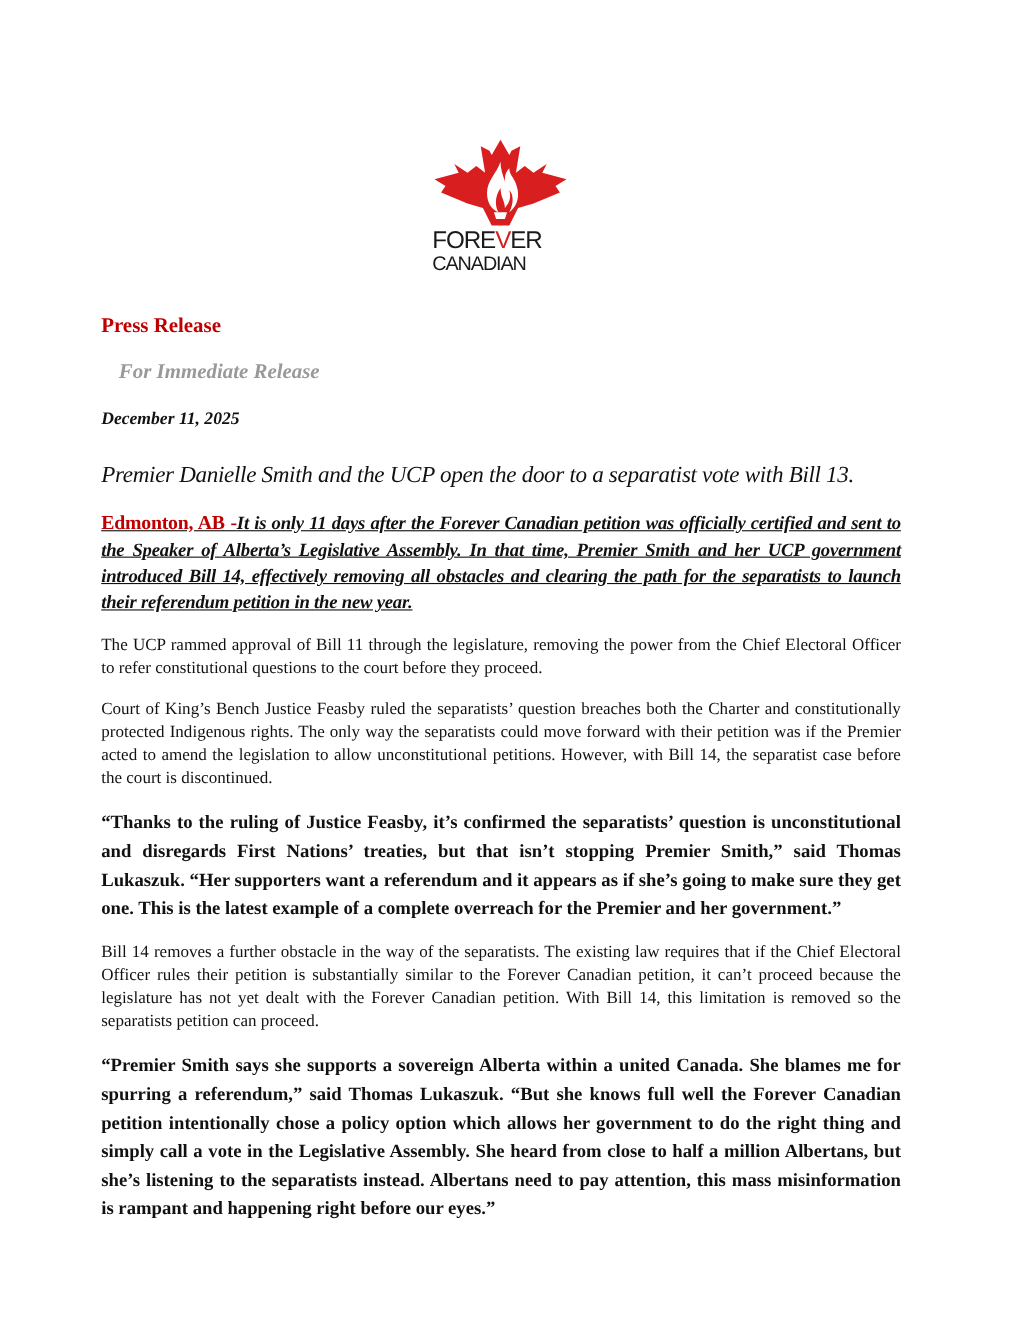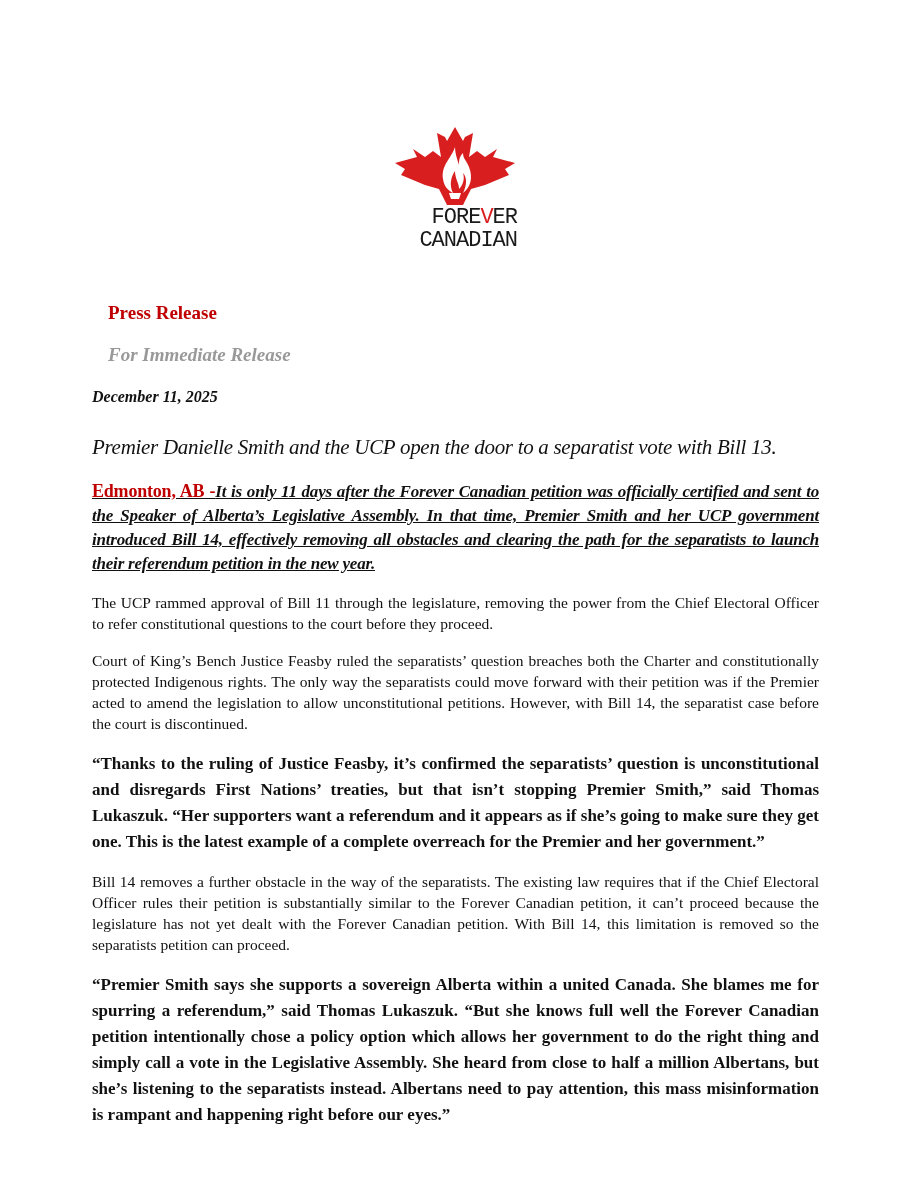--- a/index.html
+++ b/index.html
@@ -1,25 +1,25 @@
 <!DOCTYPE html>
 <html><head>
   <meta charset="utf-8">
   <style>
     html, body { margin: 0; padding: 0; background: #ffffff; }
     body { width: 917px; height: 1199px; position: relative; overflow: hidden; font-family: "Liberation Serif", serif; color: #111; }
     .logo { position: absolute; left: 393px; top: 127px; width: 124px; height: 130px; }
     .logo svg { display: block; }
-    .logo-text { position: absolute; left: 0; width: 124px; text-align: right; font-family: Liberation Mono, monospace; color: #1a1a1a; letter-spacing: -1px; line-height: 1; }
+    .logo-text { position: absolute; left: 0; width: 124px; text-align: left; font-family: Liberation Sans, sans-serif; color: #1a1a1a; letter-spacing: -1px; line-height: 1; }
     .logo-line1 { top: 80px; font-size: 22px; }
-    .logo-line2 { top: 103px; font-size: 22px; }
+    .logo-line2 { top: 103px; font-size: 18px; }
     .logo-v { color: #d81e1e; }
 
     .content { position: absolute; left: 92px; top: 285px; width: 727px; }
-    .label-press { color: #c00000; font-weight: bold; font-size: 19px; line-height: 24px; margin: 16px; }
+    .label-press { color: #c00000; font-weight: bold; font-size: 19px; line-height: 24px; margin: 0; }
     .label-immediate { color: #999999; font-weight: bold; font-style: italic; font-size: 19px; line-height: 27px; margin: 16px; }
     .label-date { color: #111; font-weight: bold; font-style: italic; font-size: 16px; line-height: 26px; margin: 0; }
     .headline { font-style: italic; font-size: 21px; line-height: 30px; margin: 22px 0 0 0; letter-spacing: -0.3px; }
     .lede { font-weight: bold; font-style: italic; font-size: 17px; line-height: 24px; margin: 17px 0 0 0; text-align: justify; letter-spacing: -0.2px; text-decoration: underline; }
     .dateline { color: #c00000; font-style: normal; font-size: 18px; }
     .body-p { font-size: 15.5px; line-height: 21px; margin: 16px 0 0 0; text-align: justify; }
     .quote { font-weight: bold; font-size: 17px; line-height: 26px; margin: 17px 0 0 0; text-align: justify; }
   </style>
 </head>
 <body>

